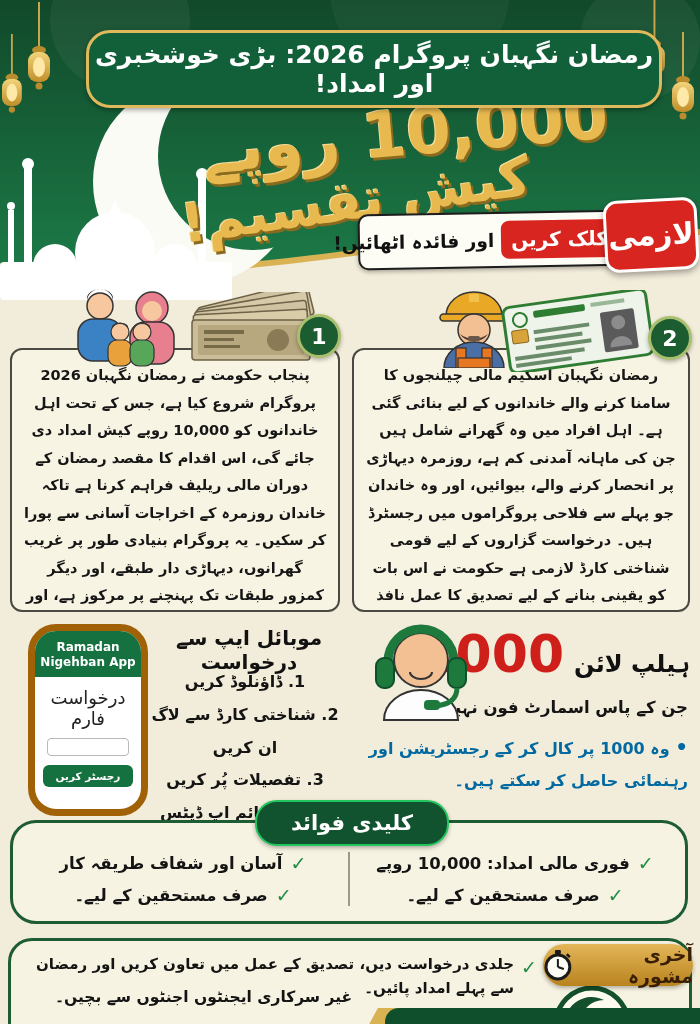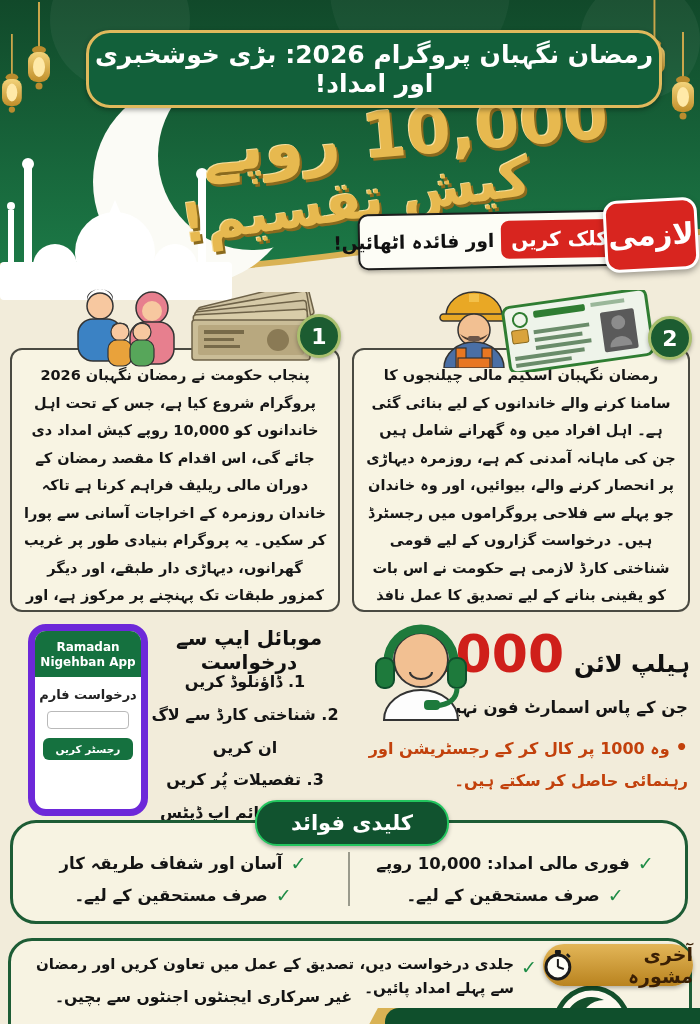--- a/index.html
+++ b/index.html
@@ -55,28 +55,28 @@
   .num-circle{
     z-index:6; width:38px; height:38px; border-radius:50%;
     background:#1c5c31; border:3px solid #a9bf6d; color:#fff;
     display:flex; align-items:center; justify-content:center;
     font-weight:bold; font-size:22px; box-shadow:0 2px 4px rgba(0,0,0,.3);
   }
   .illus{z-index:3;}
   
   .phone{
     left:28px; top:624px; width:106px; height:178px; z-index:2;
-    background:#ffffff; border:7px solid #6d28d9; border-radius:18px;
+    background:#ffffff; border:7px solid #a16207; border-radius:28px;
     overflow:hidden; box-sizing:content-box;
   }
   .phone-header{
     background:#15713f; color:#fff; font-weight:bold; font-size:12px;
     text-align:center; padding:9px 3px 7px 3px; line-height:1.25;
   }
-  .phone-form-label{direction:rtl; text-align:center; font-size:13px; font-weight:bold; margin-top:10px; color:#222;}
+  .phone-form-label{direction:rtl; text-align:center; font-size:18px; font-weight:normal; margin-top:10px; color:#222;}
   .phone-input{
     display:block; width:78%; height:18px; margin:9px auto 0 auto;
     border:1px solid #b9b9b9; border-radius:4px; background:#fff; box-sizing:border-box;
   }
   .phone-button{
     display:block; width:84%; margin:9px auto 0 auto; background:#15713f; color:#fff;
     border:none; border-radius:6px; font-size:10.5px; padding:5px 8px; font-weight:bold;
     direction:rtl; cursor:pointer; font-family:inherit;
   }
   .app-title{
@@ -93,21 +93,21 @@
     display:flex; align-items:baseline; justify-content:flex-start; gap:10px;
   }
   .helpline-label{font-size:24px; font-weight:bold; color:#111; white-space:nowrap;}
   .helpline-number{font-size:52px; font-weight:bold; color:#cf1f1a; line-height:1;}
   .helpline-note{
     left:372px; top:698px; width:316px; z-index:2; direction:rtl; text-align:right;
     font-size:16.5px; font-weight:bold; color:#141414;
   }
   .helpline-detail{
     left:368px; top:728px; width:320px; z-index:2; direction:rtl; text-align:right;
-    font-size:16px; font-weight:600; color:#c2410c; line-height:1.9;
+    font-size:16px; font-weight:600; color:#0369a1; line-height:1.9;
   }
   .bullet{font-size:20px; font-weight:bold;}
   
   .benefits-box{
     left:10px; top:820px; width:678px; height:104px; z-index:2;
     background:#f7f3e2; border:3px solid #1d5c35; border-radius:26px; box-sizing:border-box;
   }
   .benefits-pill{
     left:255px; top:800px; width:190px; height:42px; z-index:3;
     background:#11532f; border:2px solid #22c55e; border-radius:22px;

